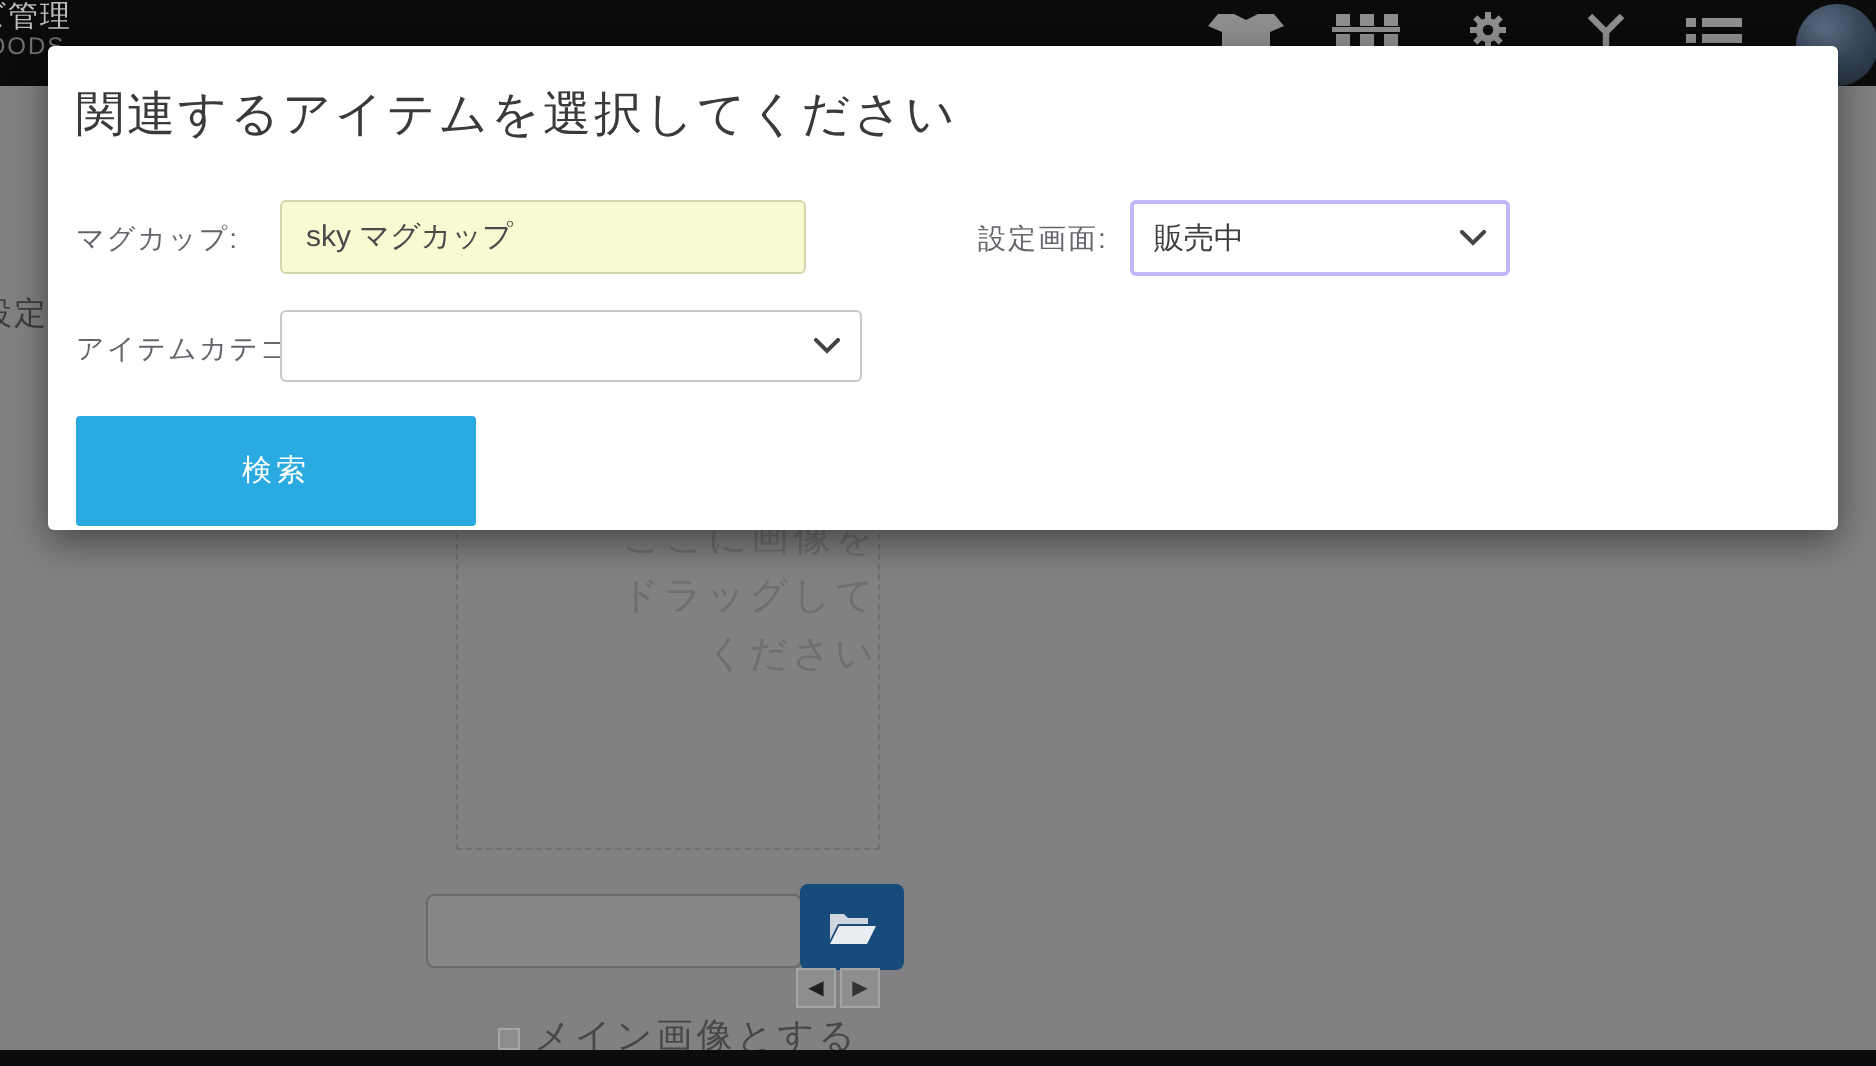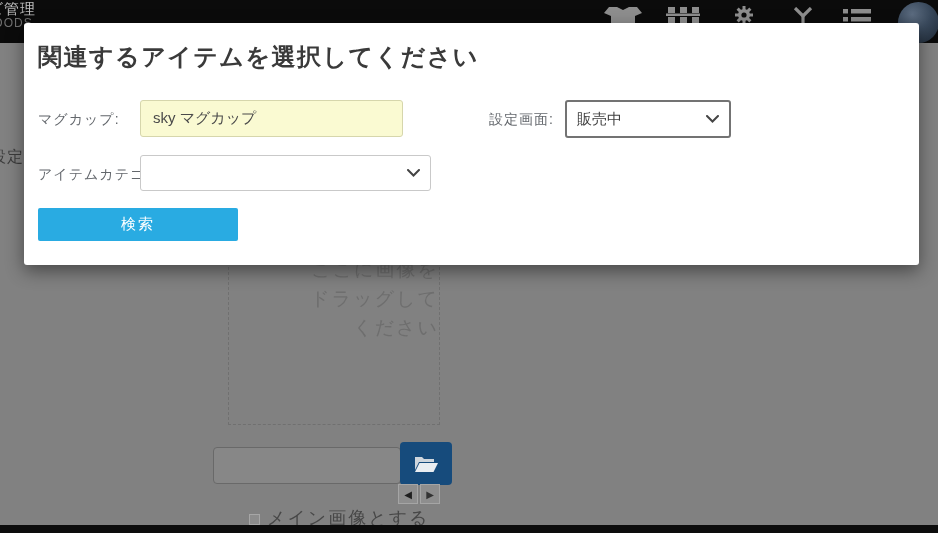--- a/index.html
+++ b/index.html
@@ -48,47 +48,47 @@
   #main-image-checkbox{
     width:11px;height:11px;background:#8c8c8c;border:1px solid #a6a6a6;margin-top:2px;
   }
   #main-image-label{margin-left:7px;font-size:18px;color:#474747;letter-spacing:2px;}
   
   #modal{
     position:absolute;left:24px;top:23px;width:895px;height:242px;background:#ffffff;
     border-radius:3px;box-shadow:0 6px 18px rgba(0,0,0,0.45);z-index:10;
   }
   #modal-title{
-    position:absolute;left:14px;top:18px;font-size:24px;font-weight:700;color:#3a3a3a;
+    position:absolute;left:14px;top:18px;font-size:24px;font-weight:400;color:#3a3a3a;
     letter-spacing:1.5px;
   }
   .field-label{position:absolute;font-size:14px;color:#63676c;letter-spacing:1px;}
   #item-search-label{left:14px;top:88px;}
   #item-search-input{
     position:absolute;left:116px;top:77px;width:263px;height:37px;
     background:#fafad2;border:1px solid #d6d6ac;border-radius:3px;
     font-size:15px;color:#4a4a4a;padding:0 12px;outline:none;
     font-family:"Liberation Sans","DejaVu Sans",sans-serif;
   }
   #sales-status-label{left:465px;top:88px;}
   .selectbox{
     position:absolute;background:#fff;border-radius:3px;
     display:flex;align-items:center;cursor:pointer;
   }
   #sales-status-select{
-    left:541px;top:77px;width:166px;height:38px;border:2px solid #737373;
+    left:541px;top:77px;width:190px;height:38px;border:2px solid #c4b5fd;
   }
   #item-category-select{
     left:116px;top:132px;width:291px;height:36px;border:1px solid #c9c9c9;
   }
   .selectbox .sel-value{flex:1;font-size:15px;color:#3e3e3e;padding-left:10px;}
   .selectbox .chev{margin-right:10px;display:flex;}
   #item-category-label{left:14px;top:143px;}
   #search-button{
-    position:absolute;left:14px;top:185px;width:200px;height:33px;
+    position:absolute;left:14px;top:185px;width:200px;height:55px;
     background:#29abe2;border:none;border-radius:2px;color:#ffffff;
     font-size:15px;letter-spacing:2px;cursor:pointer;
     font-family:"Liberation Sans","DejaVu Sans",sans-serif;
   }
   
   #footer-bar{position:absolute;left:0;bottom:0;width:938px;height:8px;background:#0c0c0c;z-index:3;}
 </style>
 </head>
 <body>
 

